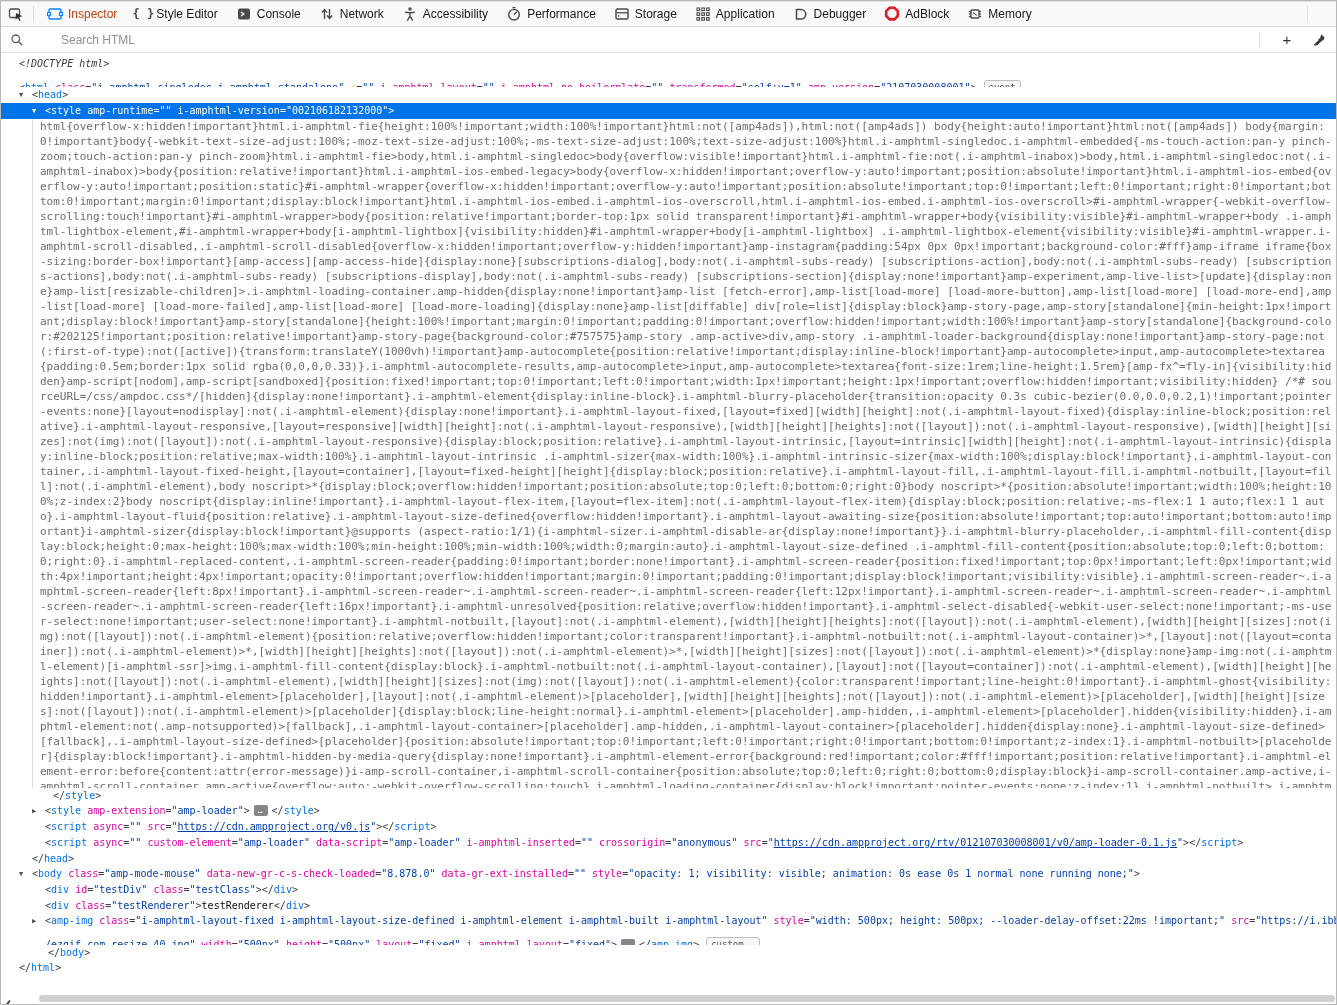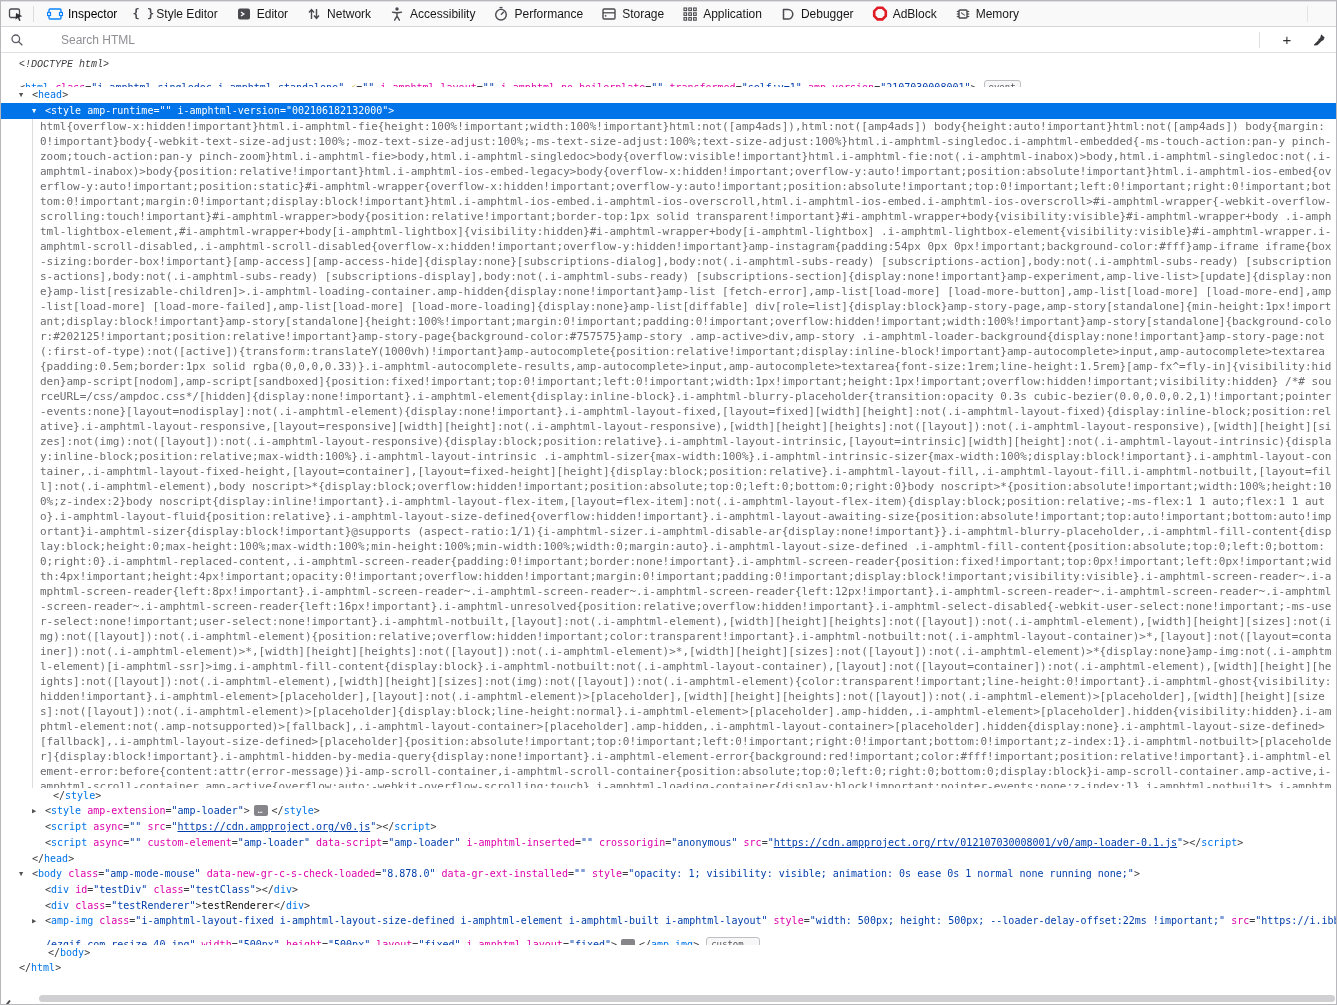--- a/index.html
+++ b/index.html
@@ -11,21 +11,21 @@
     background:radial-gradient(circle at 38% 30%,#ffd567 0%,#ff9500 45%,#e8402a 72%,#b5007f 100%);}
   .titletext{font-size:12px;color:#0c0c0d;}
   .tab-underline{position:absolute;left:30px;top:21px;width:92px;height:3px;background:#0a84ff;}
   
   .toolbar{height:24px;background:#f9f9fa;border-top:1px solid #e0e0e2;border-bottom:1px solid #d7d7db;
     display:flex;align-items:center;}
   .pickbtn{width:30px;height:22px;display:flex;align-items:center;justify-content:center;}
   .tooldiv{width:1px;height:16px;background:#dcdcde;margin:0 4px 0 2px;}
   .tabs{display:flex;align-items:center;height:100%;}
   .tab{display:flex;align-items:center;gap:5px;padding:0 9px;height:100%;font-size:12px;color:#18181a;cursor:default;}
-  .tab.active{color:#000000;}
+  .tab.active{color:#c2410c;}
   .ticon{width:16px;height:16px;display:inline-flex;align-items:center;justify-content:center;}
   .ticon svg{display:block;}
   .braceglyph{font-family:"DejaVu Sans Mono",monospace;font-size:12px;font-weight:bold;color:#4a4a4f;}
   .toolbar-right-div{margin-left:auto;width:1px;height:16px;background:#e3e3e5;margin-right:28px;}
   
   .searchbar{height:25px;background:#fff;border-bottom:1px solid #e0e0e2;display:flex;align-items:center;position:relative;gap:31px;}
   .searchicon{margin:0 6px 0 9px;display:flex;}
   .searchtext{font-size:12px;color:#8f8f94;}
   .searchbar .rightctl{position:absolute;right:0;top:0;height:100%;display:flex;align-items:center;}
   .ctl-div{width:1px;height:16px;background:#e0e0e2;margin-right:12px;}
@@ -36,21 +36,21 @@
     font-family:"DejaVu Sans Mono","Liberation Mono",monospace;font-size:10px;padding-top:3px;}
   .mrow{height:15.7px;line-height:15.7px;white-space:pre;overflow:hidden;position:relative;}
   .twisty{display:inline-block;width:13px;margin-left:-13px;color:#535355;font-size:7px;
     vertical-align:1px;text-align:left;}
   .sp{color:#393a3d;}
   .st{color:#0074e8;}
   .sn{color:#dd00a9;}
   .sv{color:#003eaa;}
   .lk{text-decoration:underline;cursor:pointer;}
   .stx{color:#0c0c0d;margin-top:24px;}
-  .sdt{color:#393a3d;font-style:italic;font-family:Liberation Mono, monospace;}
+  .sdt{color:#393a3d;font-style:italic;}
   .sem{color:#d9a40e;}
   .mrow.sel{background:#0074e8;}
   .mrow.sel .sp,.mrow.sel .st,.mrow.sel .sn,.mrow.sel .sv,.mrow.sel .twisty,.mrow.sel .sem{color:#fff;}
   .badge{display:inline-block;margin-left:7px;padding:0 4px;border:1px solid #bfbfc3;border-radius:3px;
     background:#f7f7f8;color:#55555c;font-size:9px;line-height:12px;vertical-align:1px;margin-top:8px;}
   .ellbadge{display:inline-block;margin:0 4px;padding:0 4px;border-radius:2px;background:#85858a;
     color:#fff;font-size:8px;line-height:11px;vertical-align:1px;letter-spacing:1px;}
   .csswrap{margin-left:31px;border-left:1px solid #dcdcde;padding-left:7px;height:669px;overflow:hidden;}
   .cssblock{font-size:11px;line-height:15px;color:#6c6c70;white-space:pre-wrap;word-break:break-all;
     width:1292px;}
@@ -92,21 +92,21 @@
           </span>
           <span>Style Editor</span>
         </div>
         <div class="tab">
           <span class="ticon">
             <svg width="16" height="16" viewBox="0 0 16 16">
               <rect x="2" y="2.5" width="12" height="11" rx="2" fill="#4a4a4f"></rect>
               <path d="M5 6 L7.8 8 L5 10" fill="none" stroke="#fff" stroke-width="1.4"></path>
             </svg>
           </span>
-          <span>Editor</span>
+          <span>Console</span>
         </div>
         <div class="tab">
           <span class="ticon">
             <svg width="16" height="16" viewBox="0 0 16 16">
               <path d="M5.5 13 V4 M3 6.5 L5.5 3.5 L8 6.5" fill="none" stroke="#4a4a4f" stroke-width="1.4"></path>
               <path d="M10.5 3 V12 M8 9.5 L10.5 12.5 L13 9.5" fill="none" stroke="#4a4a4f" stroke-width="1.4"></path>
             </svg>
           </span>
           <span>Network</span>
         </div>

